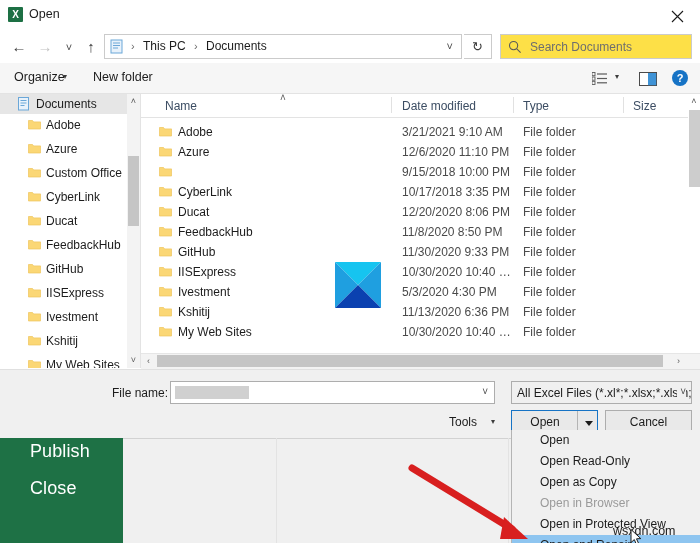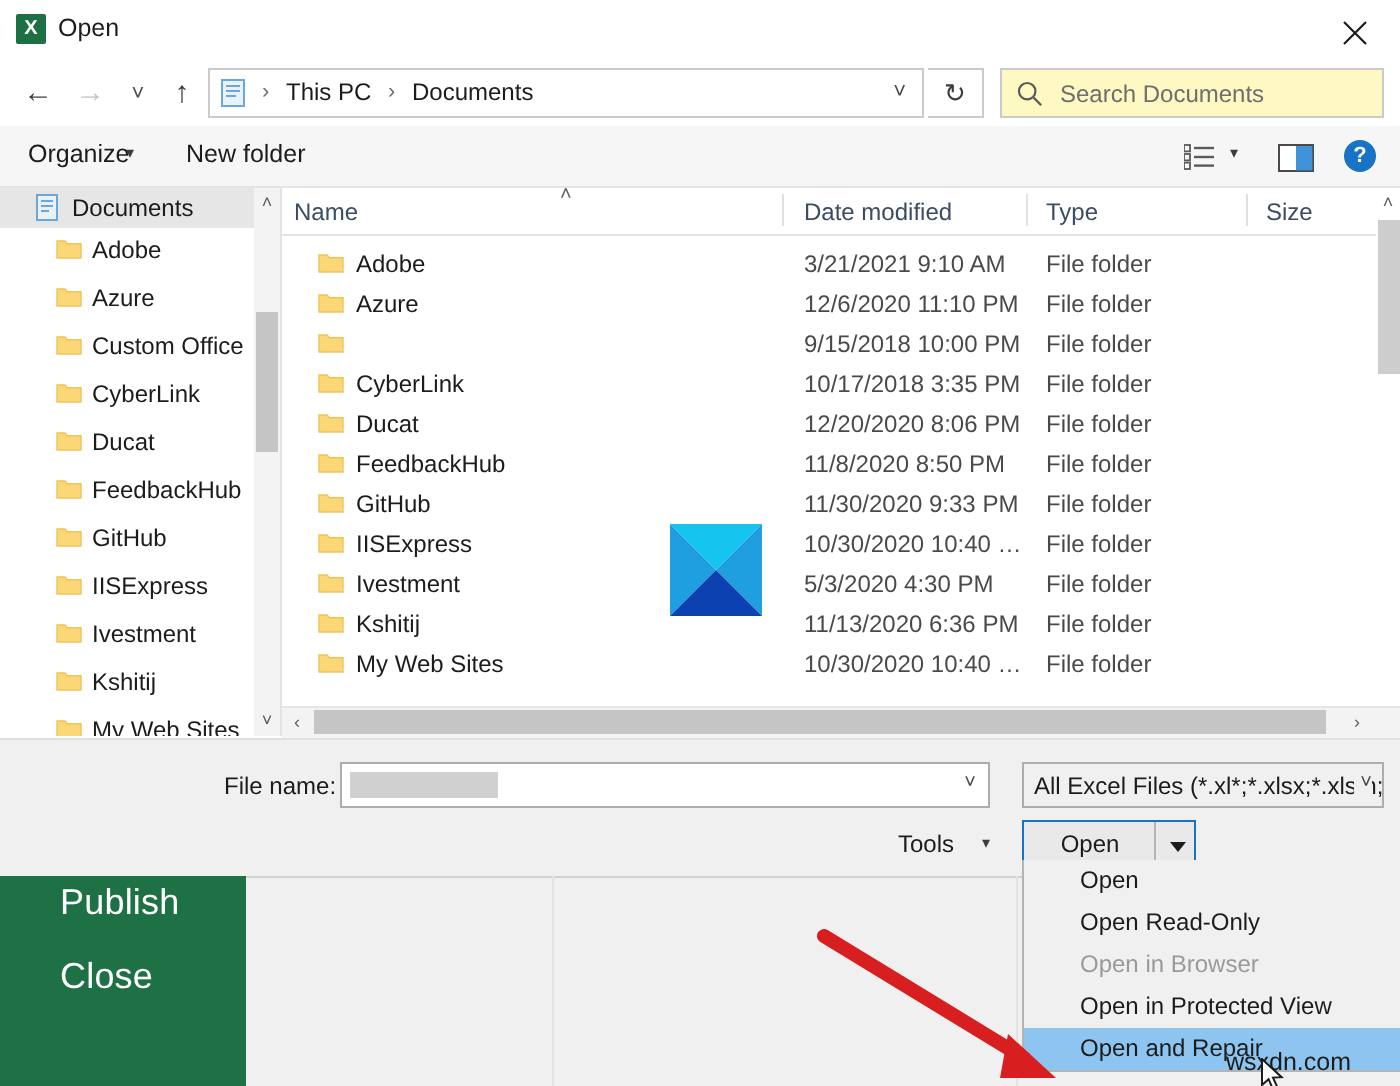--- a/index.html
+++ b/index.html
@@ -171,21 +171,21 @@
     text-align: center;
     line-height: 23px;
     font-size: 13px;
     color: #3c3c3c;
   }
   #searchbox {
     position: absolute;
     left: 500px; top: 4px;
     width: 192px; height: 25px;
     border: 1px solid #cbcbcb;
-    background: #fef9c3;
+    background: #fde047;
     box-sizing: border-box;
   }
   #search-icon {
     position: absolute;
     left: 7px; top: 5px;
   }
   #search-placeholder {
     position: absolute;
     left: 29px; top: 5px;
     font-size: 12px;
@@ -749,21 +749,21 @@
     <div class="sb-arrow sb-up">˄</div>
     <div id="navpane-thumb"></div>
     <div class="sb-arrow sb-down">˅</div>
   </div>
 
   <div id="pane-splitter"></div>
 
   <div id="filelist">
     <div id="col-header">
       <span id="sort-indicator" class="col">˄</span>
-      <span class="col" style="left:6px;">Name</span>
+      <span class="col" style="left:24px;">Name</span>
       <span class="col-div" style="left:250px;"></span>
       <span class="col" style="left:261px;">Date modified</span>
       <span class="col-div" style="left:372px;"></span>
       <span class="col" style="left:382px;">Type</span>
       <span class="col-div" style="left:482px;"></span>
       <span class="col" style="left:492px;">Size</span>
     </div>
 
     <div class="frow" style="top:28px;">
       <svg class="f-folder" viewBox="0 0 13 11">
@@ -887,33 +887,35 @@
       <span id="filter-text">All Excel Files (*.xl*;*.xlsx;*.xlsm;</span>
       <span id="filter-chev">˅</span>
     </div>
     <span id="tools-btn">Tools</span>
     <span id="tools-caret">▾</span>
 
     <div id="open-btn">
       <span id="open-btn-label">Open</span>
       <span id="open-split"></span>
     </div>
+    <div id="cancel-btn">Cancel</div>
   </div>
 </div>
 
 <svg id="blue-square" viewBox="0 0 46 46">
   <polygon points="0,0 46,0 23,23" fill="#16c4f0"></polygon>
   <polygon points="0,0 23,23 0,46" fill="#1f9fe0"></polygon>
   <polygon points="46,0 46,46 23,23" fill="#1f9fe0"></polygon>
   <polygon points="0,46 23,23 46,46" fill="#0b41b0"></polygon>
 </svg>
 
 <div id="open-menu">
   <div class="menu-item">Open</div>
   <div class="menu-item">Open Read-Only</div>
+  <div class="menu-item">Open as Copy</div>
   <div class="menu-item disabled">Open in Browser</div>
   <div class="menu-item">Open in Protected View</div>
   <div class="menu-item highlight">Open and Repair</div>
 </div>
 
 <div id="watermark">wsxdn.com</div>
 
 <svg id="cursor" width="14" height="18" viewBox="0 0 14 18">
   <path d="M1 0.5 L1 13.5 L4.3 10.6 L6.4 15.4 L8.6 14.4 L6.5 9.8 L10.8 9.6 Z" fill="#ffffff" stroke="#1c1c1c" stroke-width="1"></path>
 </svg>

